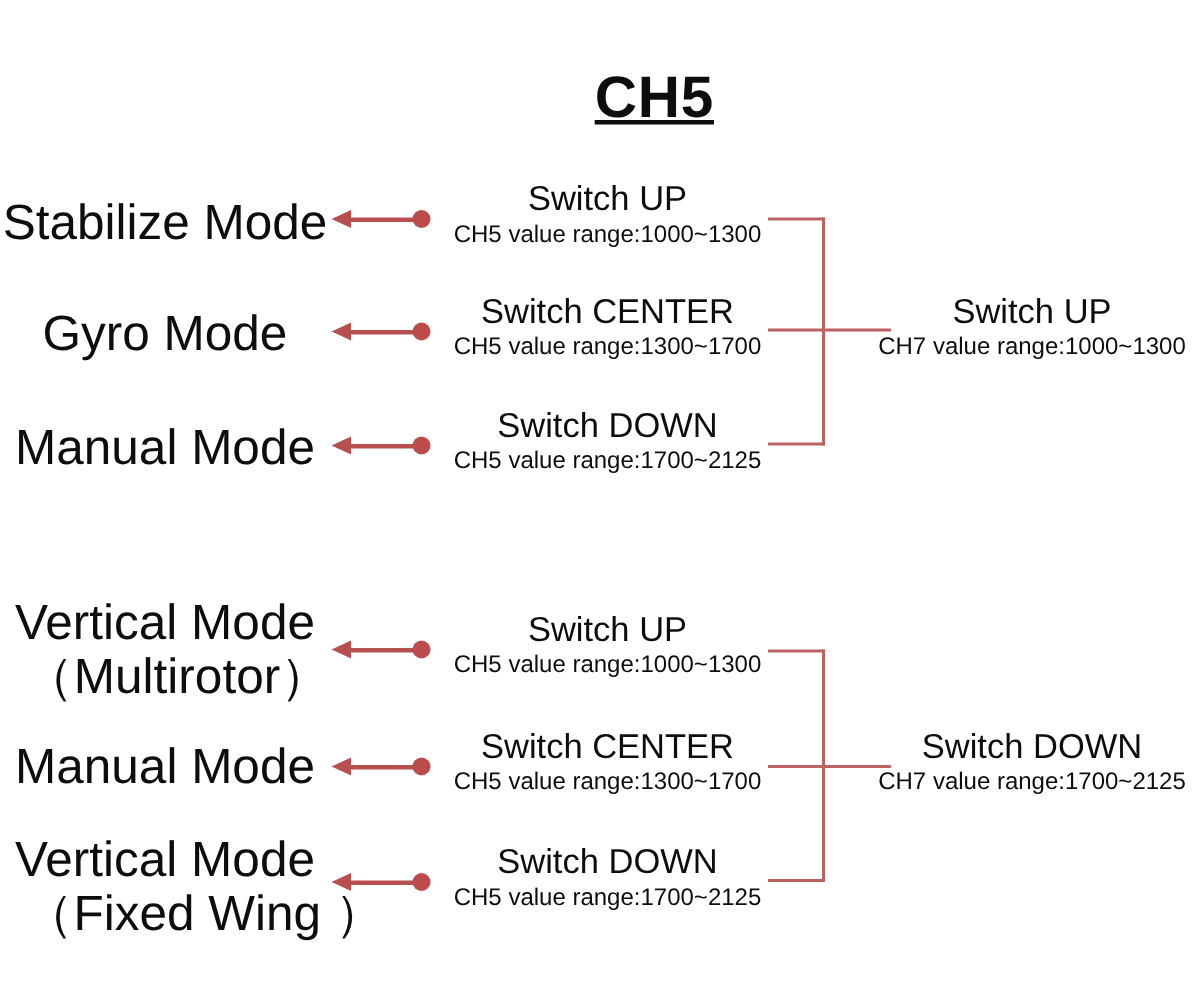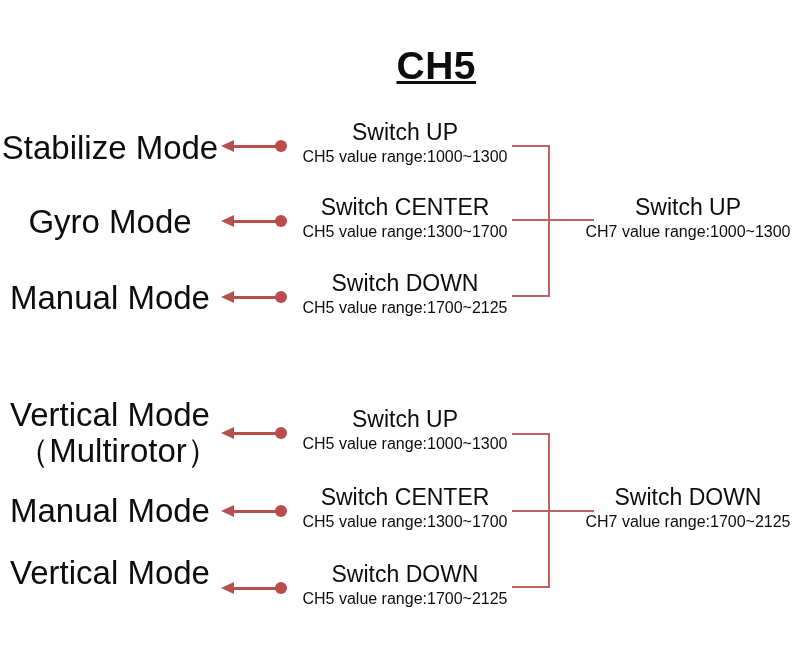--- a/index.html
+++ b/index.html
@@ -228,20 +228,21 @@
     <span class="shaft"></span>
     <span class="dot"></span>
   </div>
   <div class="switch-block" style="left:280px; top:484px;">
     <span class="title">Switch CENTER</span>
     <span class="range">CH5 value range:1300~1700</span>
   </div>
 
   <div class="mode-label" style="top:555px;">
     <span class="l1">Vertical Mode</span>
+    <span class="l2">（Fixed Wing ）</span>
   </div>
   <div class="arrow" style="left:221px; top:580px;">
     <span class="head"></span>
     <span class="shaft"></span>
     <span class="dot"></span>
   </div>
   <div class="switch-block" style="left:280px; top:561px;">
     <span class="title">Switch DOWN</span>
     <span class="range">CH5 value range:1700~2125</span>
   </div>

